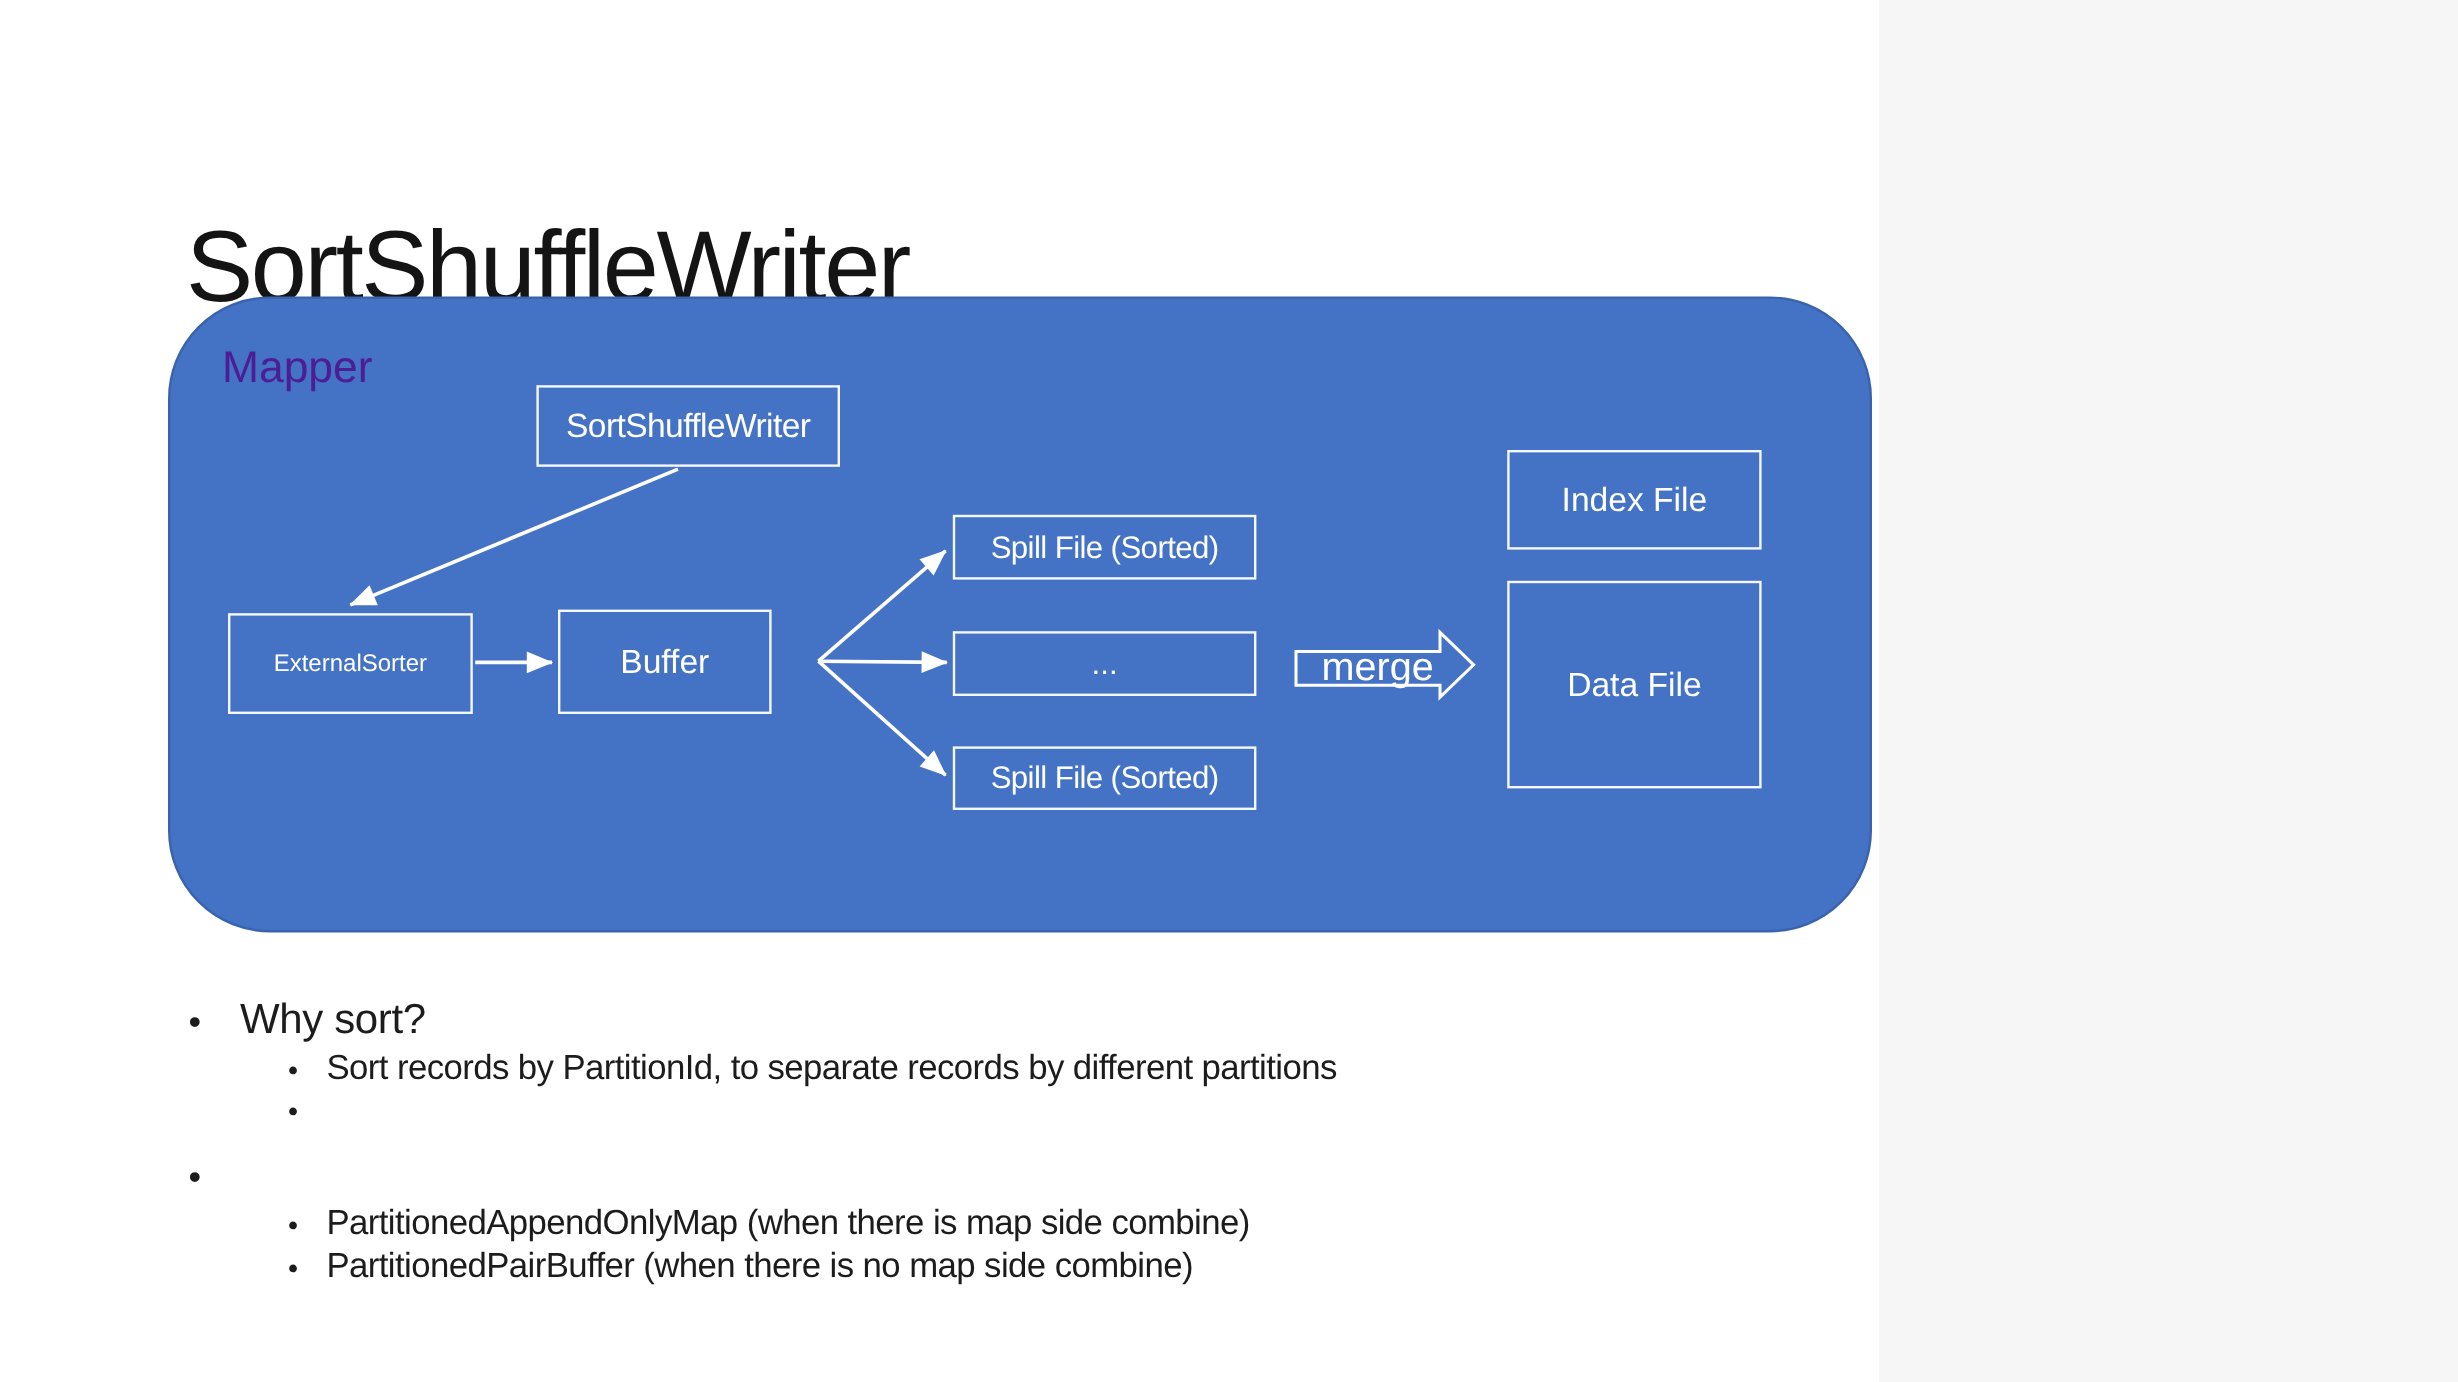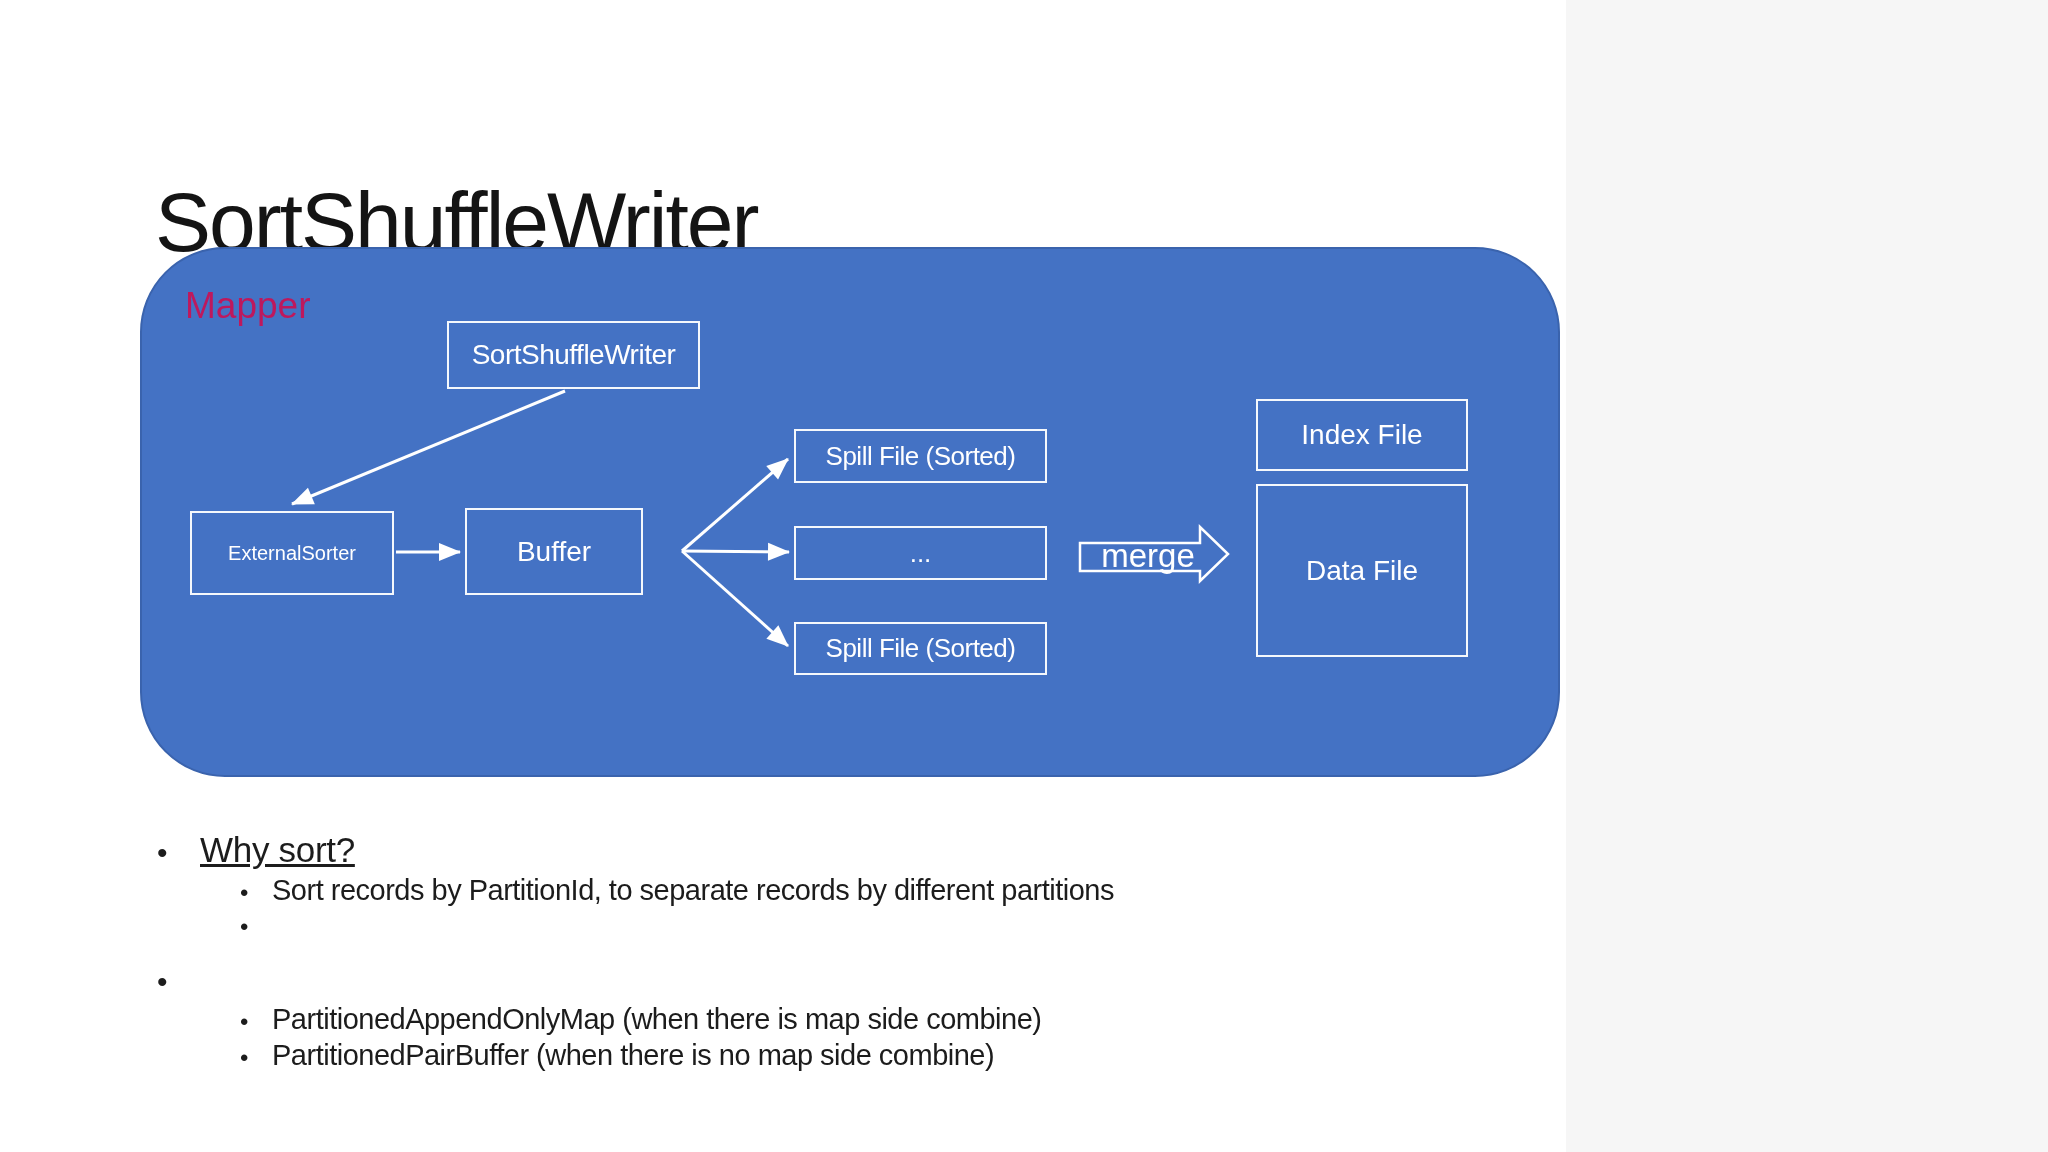--- a/index.html
+++ b/index.html
@@ -17,34 +17,34 @@
     font-size:84px;font-weight:400;letter-spacing:-2px;line-height:1;
     color:#141414;white-space:nowrap;
   }
   .panel{
     position:absolute;left:140px;top:247px;width:1420px;height:530px;
     background:#4472C4;border:2px solid #3a63ad;border-radius:85px;
     box-sizing:border-box;
   }
   .mapper-label{
     position:absolute;left:185px;top:287px;
-    font-size:37px;color:#be185d;line-height:1;white-space:nowrap;
+    font-size:37px;color:#4c1d95;line-height:1;white-space:nowrap;
   }
   .dbox{
     position:absolute;border:2.5px solid rgba(255,255,255,0.95);
     box-sizing:border-box;display:flex;align-items:center;justify-content:center;
     color:#ffffff;white-space:nowrap;background:transparent;
   }
   .b-ssw   {left:447px; top:321px; width:253px; height:68px; font-size:28px; letter-spacing:-0.5px;}
   .b-ext   {left:190px; top:511px; width:204px; height:84px; font-size:20px;}
   .b-buf   {left:465px; top:508px; width:178px; height:87px; font-size:28px;}
   .b-sp1   {left:794px; top:429px; width:253px; height:54px; font-size:26px; letter-spacing:-0.5px;}
   .b-dots  {left:794px; top:526px; width:253px; height:54px; font-size:26px;}
   .b-sp2   {left:794px; top:622px; width:253px; height:53px; font-size:26px; letter-spacing:-0.5px;}
-  .b-idx   {left:1256px;top:375px; width:212px; height:72px; font-size:28px;margin-top:24px;}
+  .b-idx   {left:1256px;top:375px; width:212px; height:83px; font-size:28px;}
   .b-dat   {left:1256px;top:484px; width:212px; height:173px;font-size:28px;}
   .arrows{position:absolute;left:0;top:0;width:2048px;height:1152px;pointer-events:none;}
   .bullets-layer{position:absolute;left:0;top:0;width:2048px;height:1152px;color:#1c1c1c;}
   .bl{position:absolute;line-height:1.15;white-space:nowrap;}
   .lvl1{font-size:35px;letter-spacing:-0.3px;}
   .lvl2{font-size:29px;letter-spacing:-0.5px;}
   .dot{position:absolute;line-height:1.15;}
   .dot1{font-size:30px;}
   .dot2{font-size:24px;}
 </style>
@@ -94,21 +94,21 @@
   <line x1="396" y1="552" x2="460" y2="552" stroke="#ffffff" stroke-width="3" marker-end="url(#ah)"></line>
   <line x1="682" y1="551" x2="788" y2="459" stroke="#ffffff" stroke-width="3" marker-end="url(#ah)"></line>
   <line x1="682" y1="551" x2="789" y2="552" stroke="#ffffff" stroke-width="3" marker-end="url(#ah)"></line>
   <line x1="682" y1="551" x2="788" y2="646" stroke="#ffffff" stroke-width="3" marker-end="url(#ah)"></line>
   <polygon points="1080,543 1200,543 1200,527 1228,554 1200,581 1200,571 1080,571" fill="none" stroke="#ffffff" stroke-width="2.5"></polygon>
   <text x="1148" y="567" text-anchor="middle" fill="#ffffff" font-size="33" font-family="Liberation Sans, sans-serif">merge</text>
 </svg>
 
 <div class="bullets-layer">
   <span class="dot dot1" style="left:157px;top:836px;">•</span>
-  <div class="bl lvl1" style="left:200px;top:830px;text-decoration:underline;">Why sort?</div>
+  <div class="bl lvl1" style="left:200px;top:830px;">Why sort?</div>
 
   <span class="dot dot2" style="left:240px;top:879px;">•</span>
   <div class="bl lvl2" style="left:272px;top:874px;">Sort records by PartitionId, to separate records by different partitions</div>
 
   <span class="dot dot2" style="left:240px;top:913px;">•</span>
 
   <span class="dot dot1" style="left:157px;top:965px;">•</span>
 
   <span class="dot dot2" style="left:240px;top:1008px;">•</span>
   <div class="bl lvl2" style="left:272px;top:1003px;">PartitionedAppendOnlyMap (when there is map side combine)</div>

